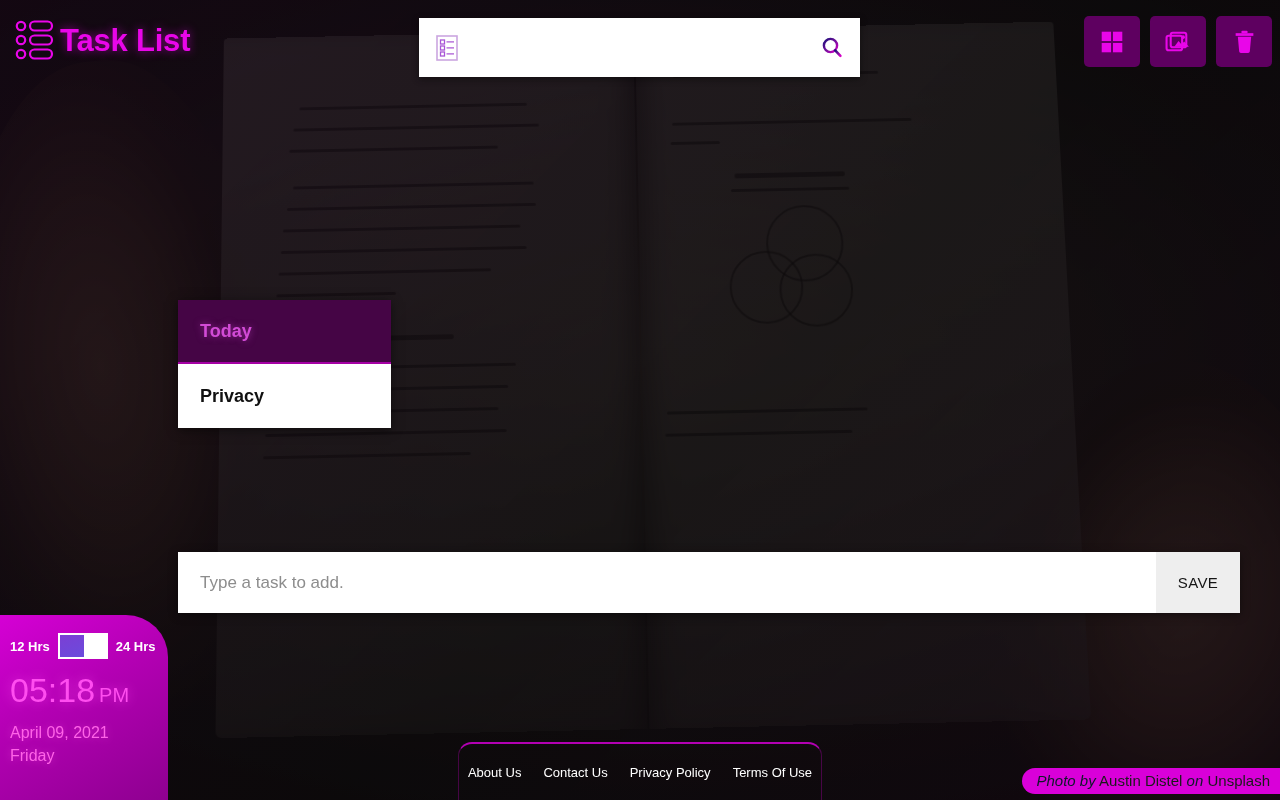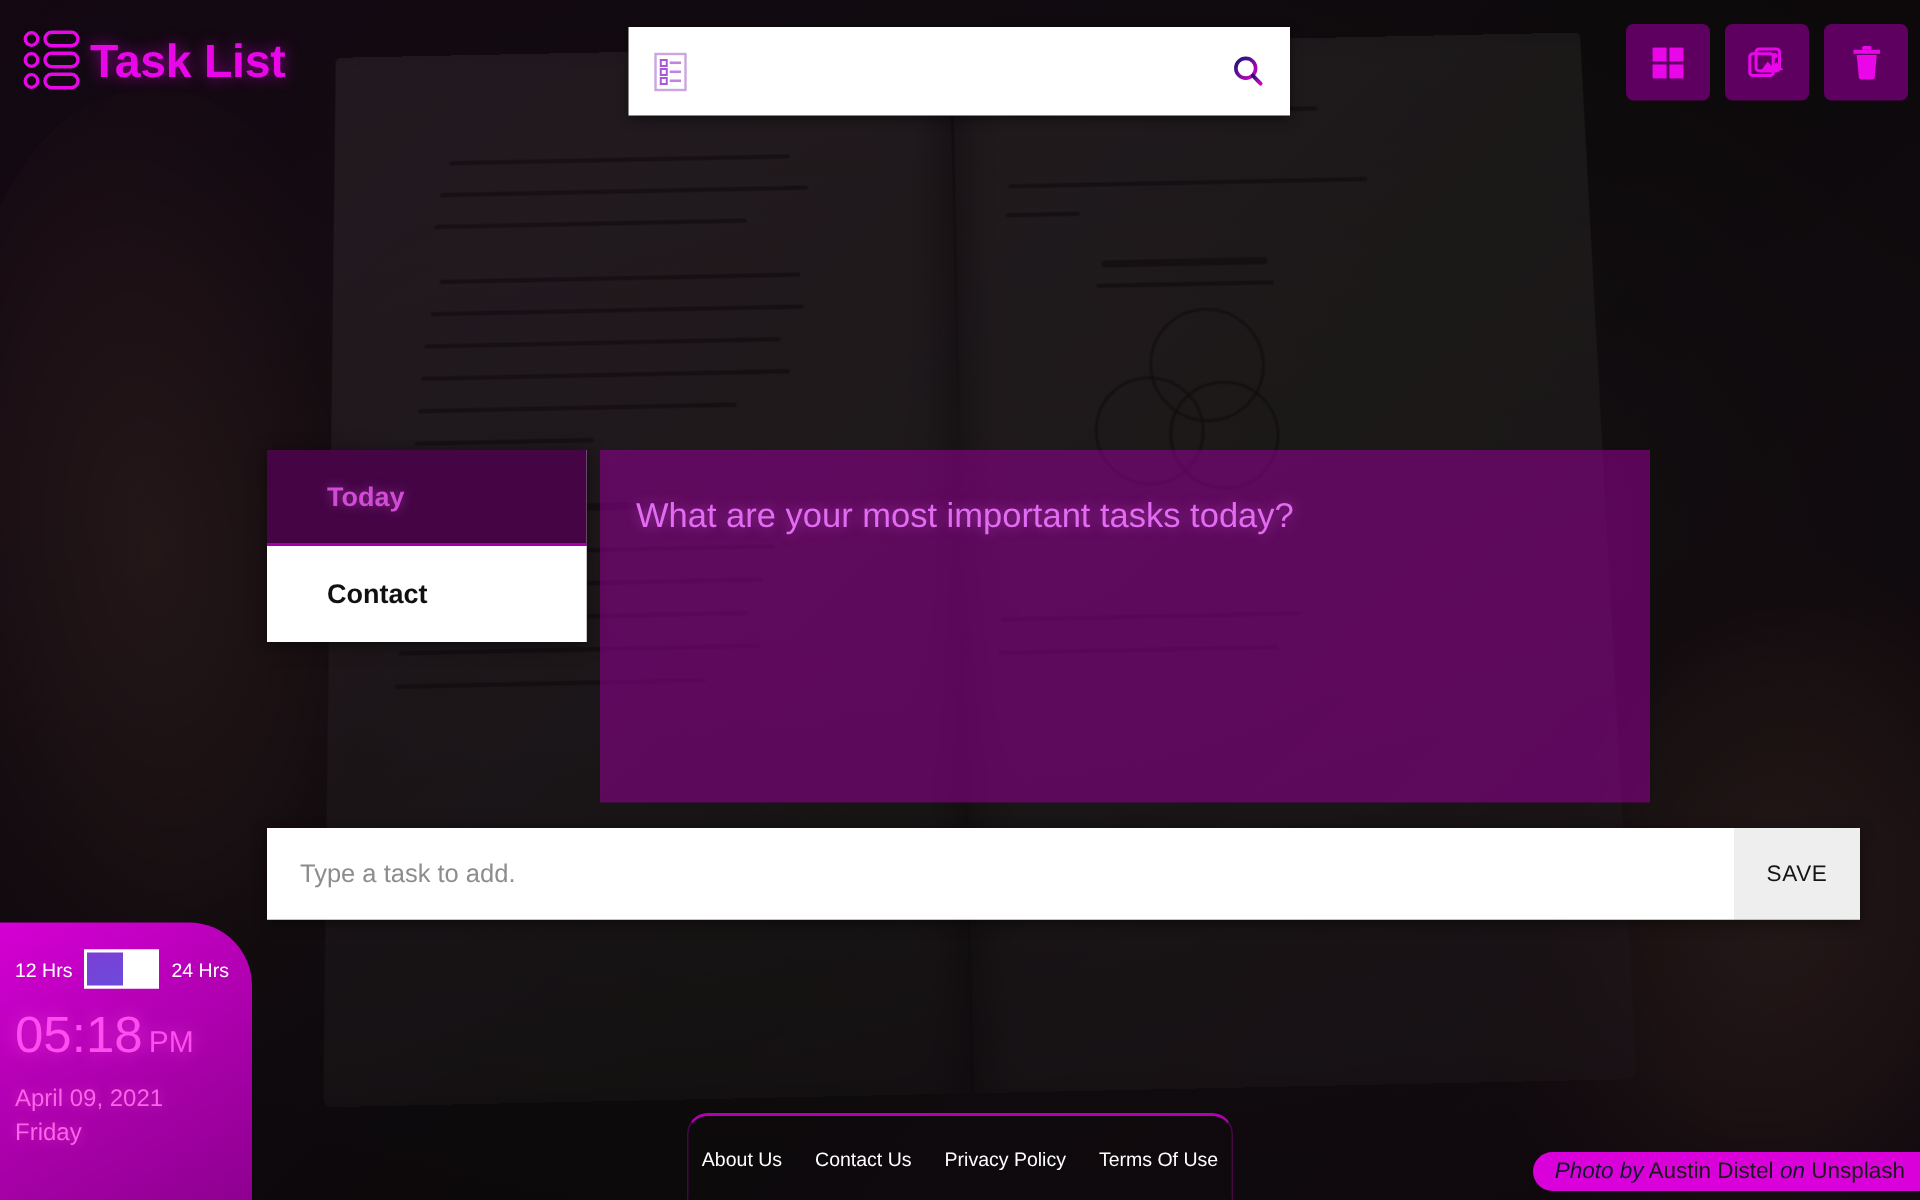--- a/index.html
+++ b/index.html
@@ -153,21 +153,21 @@
     position: absolute;
     left: 178px; top: 300px;
     width: 213px;
     background: #ffffff;
     box-shadow: 0 2px 10px rgba(0,0,0,.5);
     z-index: 15;
   }
   .tab {
     height: 64px;
     display: flex; align-items: center;
-    padding-left: 40px;
+    padding-left: 22px;
     font-size: 18px;
     font-weight: bold;
     color: #111111;
     cursor: pointer;
     background: #ffffff;
     border-bottom: 2px solid #a500a5;
   }
   .tab:last-child { border-bottom: 0; }
   .tab.active {
     background: #450545;
@@ -232,21 +232,21 @@
     border-top-right-radius: 42px;
     padding: 18px 10px 0 10px;
     z-index: 18;
   }
   .clock-toggle-row {
     display: flex; align-items: center; gap: 8px;
     margin-bottom: 14px;
   }
   .clock-label {
     font-size: 13px;
-    font-weight: normal;
+    font-weight: bold;
     color: #ffffff;
   }
   .switch {
     width: 50px; height: 26px;
     background: #ffffff;
     border: 2px solid #ffffff;
     cursor: pointer;
     position: relative;
     flex: 0 0 auto;
   }
@@ -416,27 +416,24 @@
         </svg>
       </button>
     </div>
   </div>
 
   <div class="tabs">
     <div class="tab active">
       <span>Today</span>
     </div>
     <div class="tab">
-      <span>Contact</span>
-    </div>
-  </div>
-
-  <div class="panel">
-    <div class="panel-prompt">What are your most important tasks today?</div>
-  </div>
+      <span>Privacy</span>
+    </div>
+  </div>
+
 
   <div class="addrow">
     <input class="addrow-input" type="text" value="" placeholder="Type a task to add." style="">
     <button class="addrow-save">SAVE</button>
   </div>
 
   <div class="clock">
     <div class="clock-toggle-row">
       <span class="clock-label">12 Hrs</span>
       <div class="switch">

